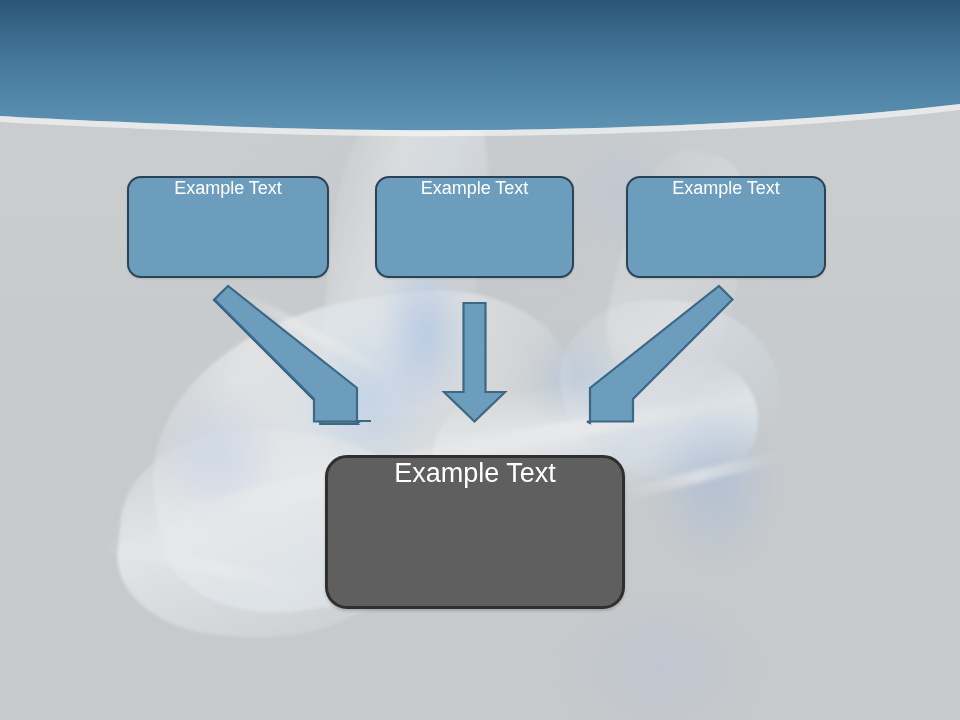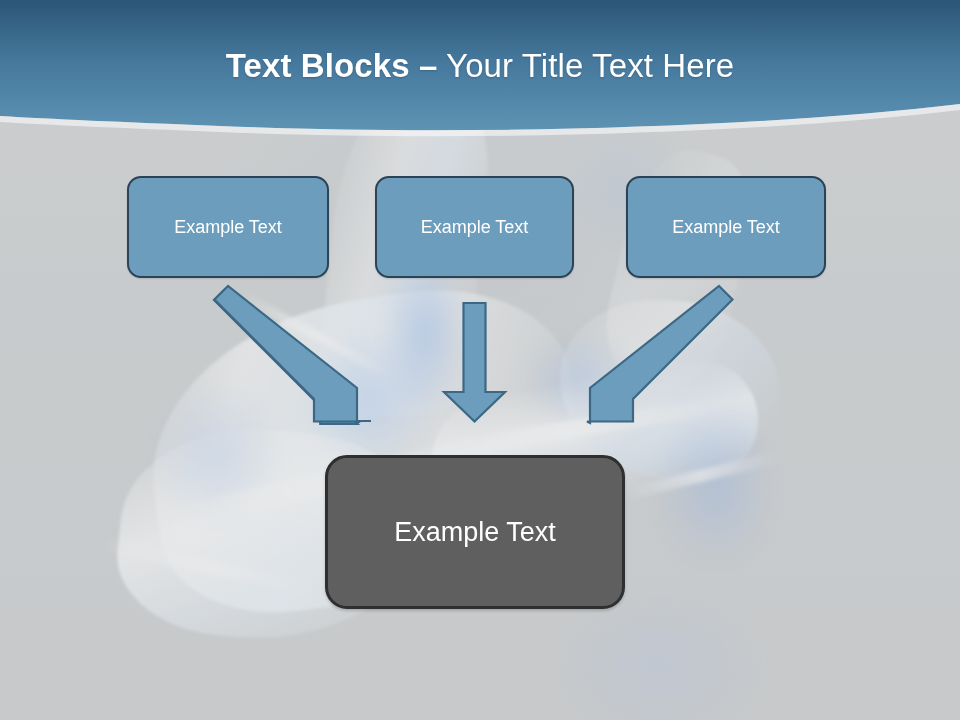--- a/index.html
+++ b/index.html
@@ -134,21 +134,20 @@
     text-shadow: 0 1px 2px rgba(0,0,0,0.18);
   }
   .title .strong { font-weight: bold; }
   .title .light  { font-weight: normal; }
 
   
   .box {
     position: absolute;
     box-sizing: border-box;
     display: flex;
-    align-items: center;
     justify-content: center;
     color: #ffffff;
     text-align: center;
   }
   .box-blue {
     background: #6d9dbd;
     border: 2px solid #2b4356;
     border-radius: 14px;
     font-size: 18px;
     box-shadow: 0 1px 2px rgba(0,0,0,0.12);
@@ -213,23 +212,20 @@
       <linearGradient id="bannerGrad" x1="0" y1="0" x2="0" y2="1">
         <stop offset="0%" stop-color="#2c5576"></stop>
         <stop offset="45%" stop-color="#44779b"></stop>
         <stop offset="100%" stop-color="#5e93b4"></stop>
       </linearGradient>
     </defs>
     <path d="M0,0 L960,0 L960,104 C760,128 460,136 220,126 C120,122 50,119 0,116 Z" fill="url(#bannerGrad)"></path>
     <path d="M0,116 C50,119 120,122 220,126 C460,136 760,128 960,104 L960,110 C760,134 460,142 220,132 C120,128 50,125 0,122 Z" fill="rgba(255,255,255,0.55)"></path>
   </svg>
 
-  <div class="title">
-    <span class="strong">Text Blocks –</span><span class="light"> Your Title Text Here</span>
-  </div>
 
   <svg class="arrows" viewBox="0 0 960 720">
 
     <g>
       <polygon class="arrow-shape" points="231.5,289.5 224.5,296.5 323.0,395.0 323.0,373.0 323.0,421.0 371.0,421.0 349.0,421.0"></polygon>
       <polygon class="arrow-shape" points="224.8,289.2 214.0,300.0 320.2,406.2 320.2,423.8 320.2,423.8 357.5,423.8 357.5,423.8"></polygon>
       <polygon class="arrow-shape" points="228.0,286.0 214.5,299.5 314.0,399.0 314.0,421.5 360.0,421.5 357.0,423.0 357.0,388.0"></polygon>
     </g>
 
     <g>

